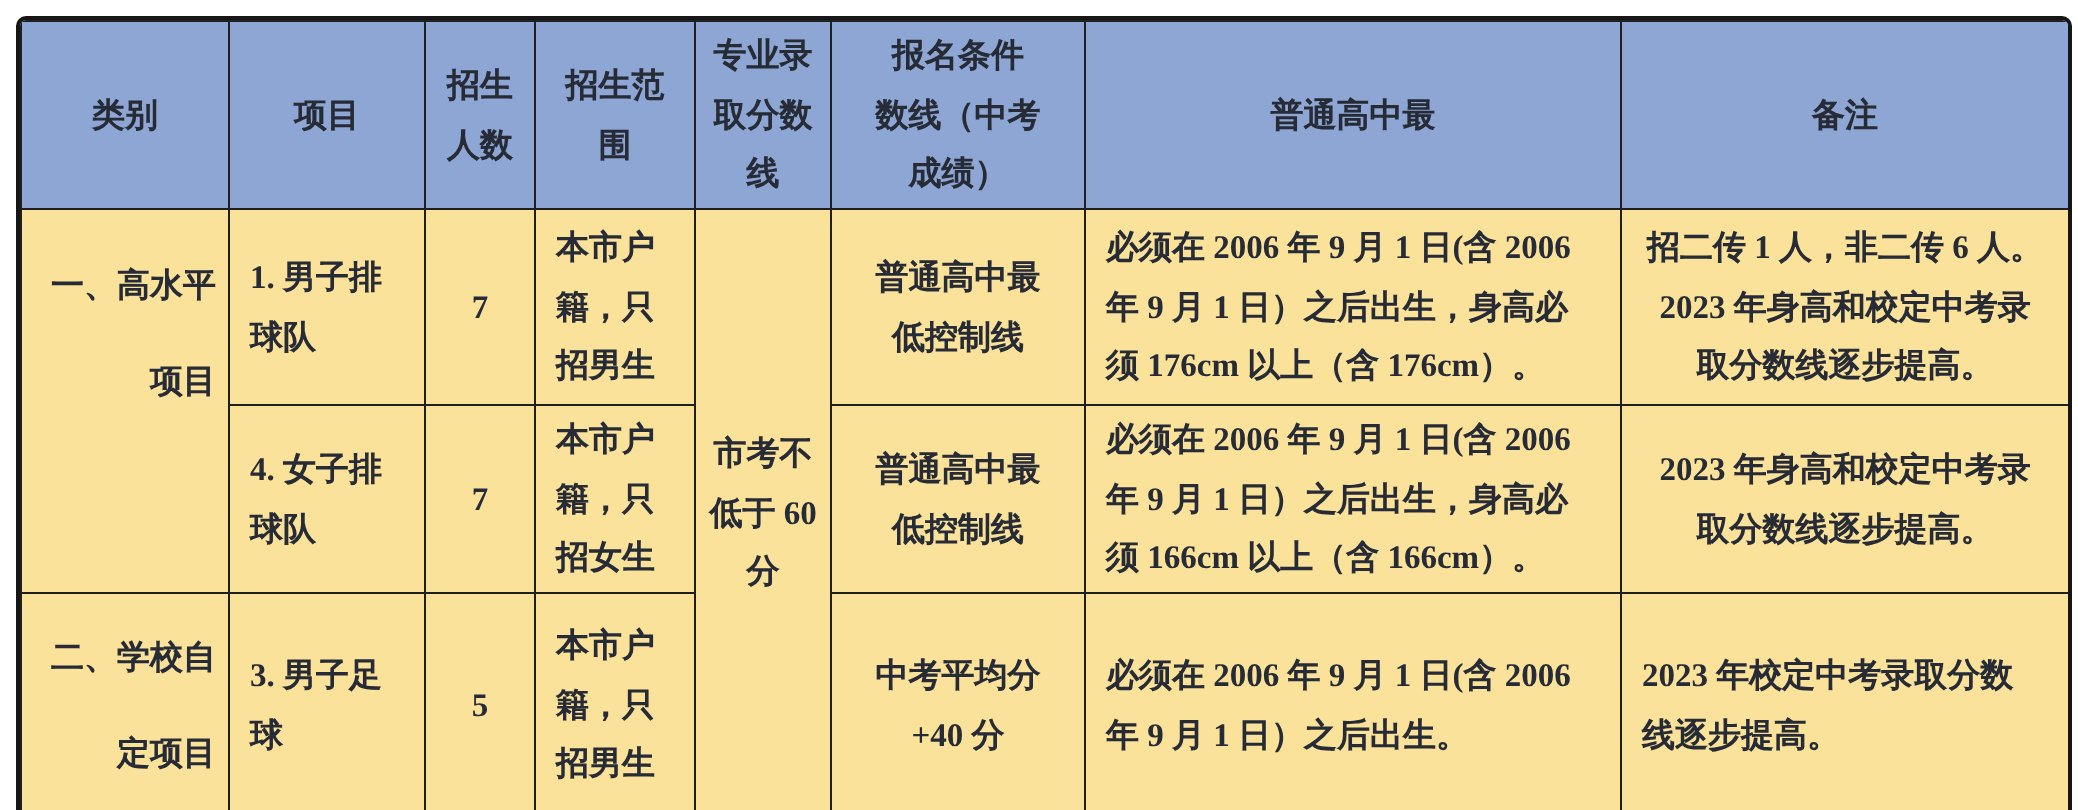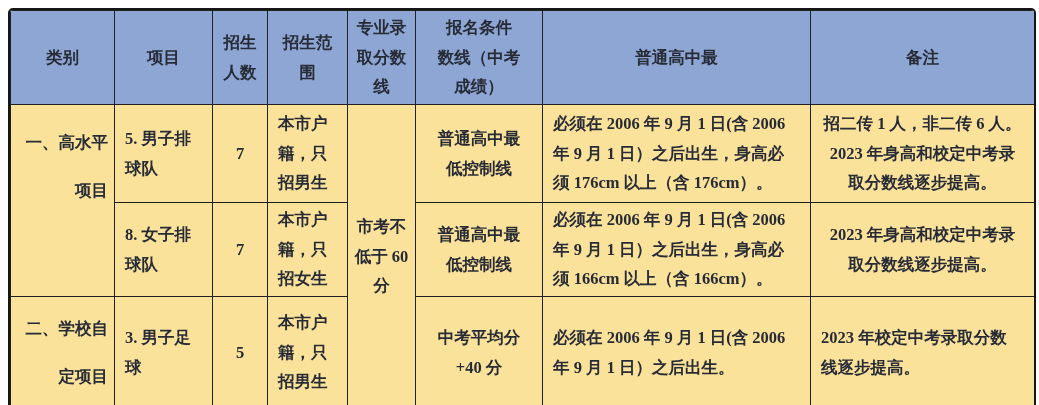--- a/index.html
+++ b/index.html
@@ -99,40 +99,40 @@
 数线（中考
 成绩）</th>
           <th>普通高中最</th>
           <th>备注</th>
         </tr>
       </thead>
       <tbody>
         <tr class="r1">
           <td rowspan="2" class="cat v-top">一、高水平
 项目</td>
-          <td class="left">5. 男子排
+          <td class="left">1. 男子排
 球队</td>
           <td>7</td>
           <td class="left">本市户
 籍，只
 招男生</td>
           <td rowspan="3">市考不
 低于 60
 分</td>
           <td>普通高中最
 低控制线</td>
           <td class="left">必须在 2006 年 9 月 1 日(含 2006
 年 9 月 1 日）之后出生，身高必
 须 176cm 以上（含 176cm）。</td>
           <td>招二传 1 人，非二传 6 人。
 2023 年身高和校定中考录
 取分数线逐步提高。</td>
         </tr>
         <tr class="r2">
-          <td class="left">8. 女子排
+          <td class="left">4. 女子排
 球队</td>
           <td>7</td>
           <td class="left">本市户
 籍，只
 招女生</td>
           <td>普通高中最
 低控制线</td>
           <td class="left">必须在 2006 年 9 月 1 日(含 2006
 年 9 月 1 日）之后出生，身高必
 须 166cm 以上（含 166cm）。</td>

